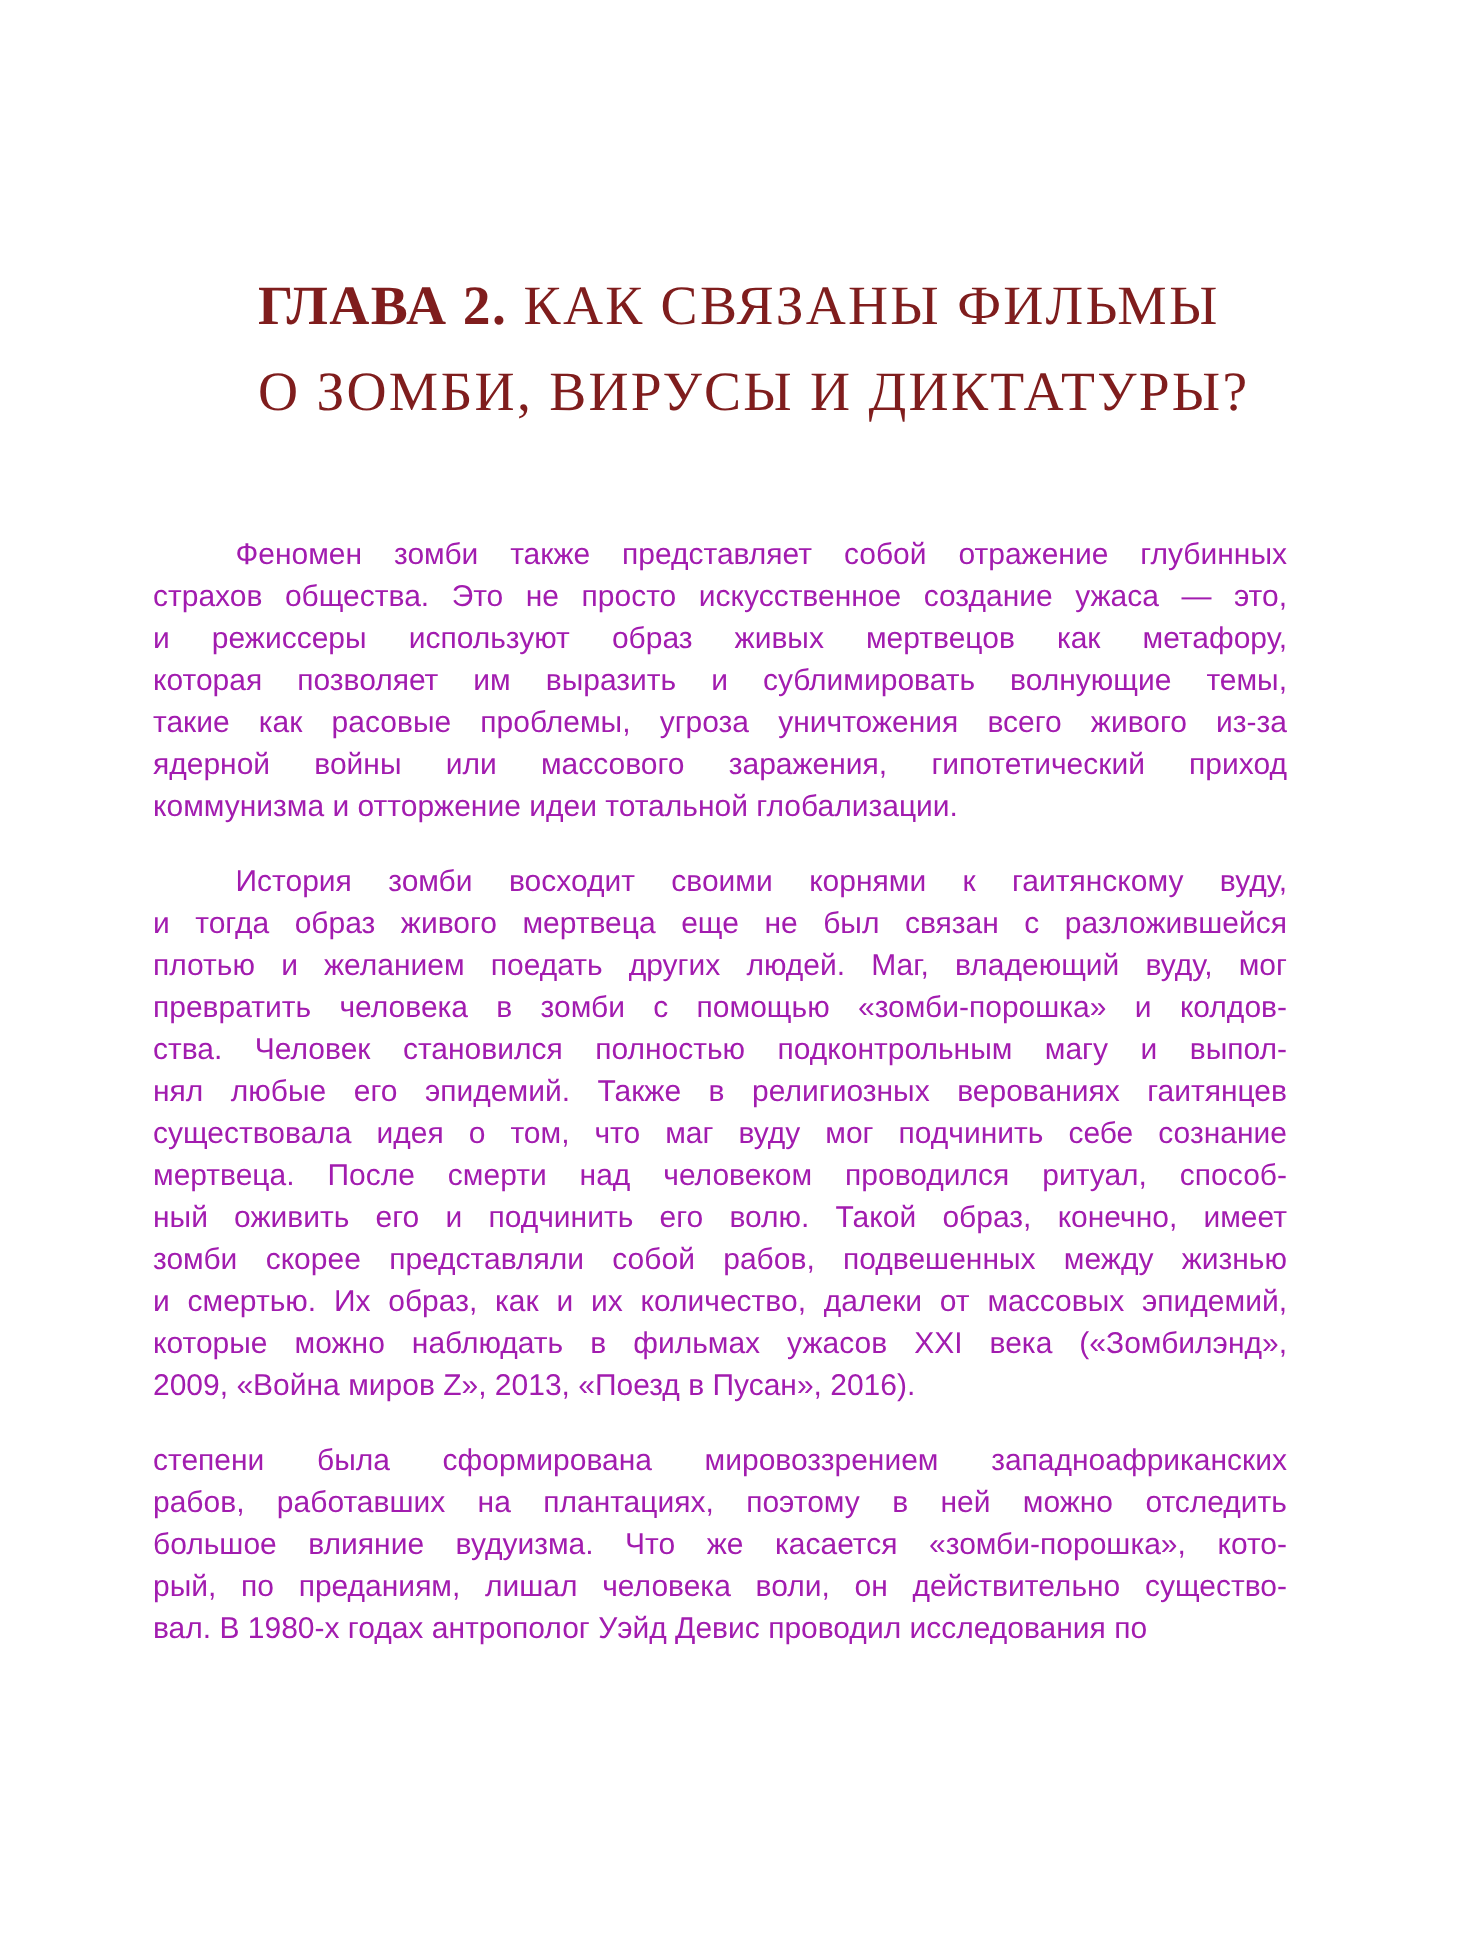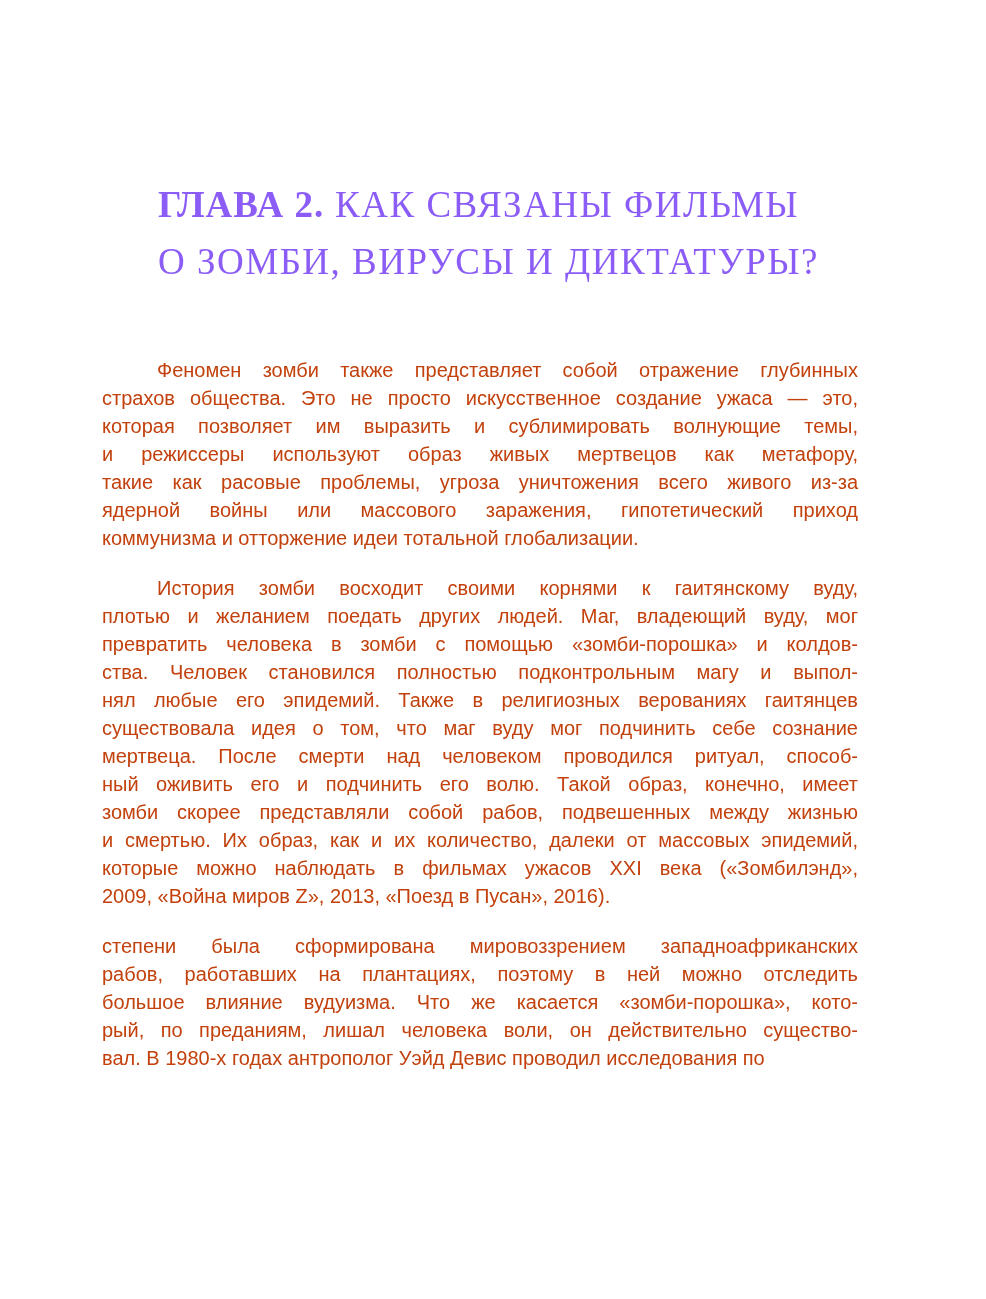--- a/index.html
+++ b/index.html
@@ -15,46 +15,46 @@
     overflow: hidden;
     font-family: "Liberation Sans", sans-serif;
   }
   .page {
     position: absolute;
     inset: 0;
     background: #ffffff;
   }
   .chapter-heading {
     position: absolute;
-    left: 158px;
+    left: 172px;
     top: 176px;
     width: 760px;
     font-family: "Liberation Serif", "DejaVu Serif", serif;
     font-size: 37px;
     line-height: 57px;
     letter-spacing: 1.5px;
-    color: #8b5cf6;
+    color: #7f1d1d;
     font-weight: 400;
   }
   .heading-line {
     display: block;
     white-space: nowrap;
   }
   .chapter-num {
     font-weight: 700;
     letter-spacing: 1px;
   }
   .body-text {
     position: absolute;
     left: 102px;
     top: 356px;
     width: 756px;
     font-size: 20px;
     line-height: 28px;
-    color: #c2410c;
+    color: #a21caf;
   }
   .paragraph {
     margin: 0 0 22px 0;
   }
   .line {
     height: 28px;
     text-align: justify;
     text-align-last: justify;
   }
   .line.first {
@@ -70,28 +70,29 @@
 <main class="page">
   <header class="chapter-heading">
     <span class="heading-line"><span class="chapter-num">ГЛАВА 2.</span><span> КАК СВЯЗАНЫ ФИЛЬМЫ</span></span>
     <span class="heading-line">О ЗОМБИ, ВИРУСЫ И ДИКТАТУРЫ?</span>
   </header>
 
   <section class="body-text" id="body-text">
       <div class="paragraph">
         <div class="line first">Феномен зомби также представляет собой отражение глубинных</div>
         <div class="line">страхов общества. Это не просто искусственное создание ужаса — это,</div>
+        <div class="line">и режиссеры используют образ живых мертвецов как метафору,</div>
         <div class="line">которая позволяет им выразить и сублимировать волнующие темы,</div>
-        <div class="line">и режиссеры используют образ живых мертвецов как метафору,</div>
         <div class="line">такие как расовые проблемы, угроза уничтожения всего живого из-за</div>
         <div class="line">ядерной войны или массового заражения, гипотетический приход</div>
         <div class="line last">коммунизма и отторжение идеи тотальной глобализации.</div>
       </div>
       <div class="paragraph">
         <div class="line first">История зомби восходит своими корнями к гаитянскому вуду,</div>
+        <div class="line">и тогда образ живого мертвеца еще не был связан с разложившейся</div>
         <div class="line">плотью и желанием поедать других людей. Маг, владеющий вуду, мог</div>
         <div class="line">превратить человека в зомби с помощью «зомби-порошка» и колдов-</div>
         <div class="line">ства. Человек становился полностью подконтрольным магу и выпол-</div>
         <div class="line">нял любые его эпидемий. Также в религиозных верованиях гаитянцев</div>
         <div class="line">существовала идея о том, что маг вуду мог подчинить себе сознание</div>
         <div class="line">мертвеца. После смерти над человеком проводился ритуал, способ-</div>
         <div class="line">ный оживить его и подчинить его волю. Такой образ, конечно, имеет</div>
         <div class="line">зомби скорее представляли собой рабов, подвешенных между жизнью</div>
         <div class="line">и смертью. Их образ, как и их количество, далеки от массовых эпидемий,</div>
         <div class="line">которые можно наблюдать в фильмах ужасов XXI века («Зомбилэнд»,</div>

